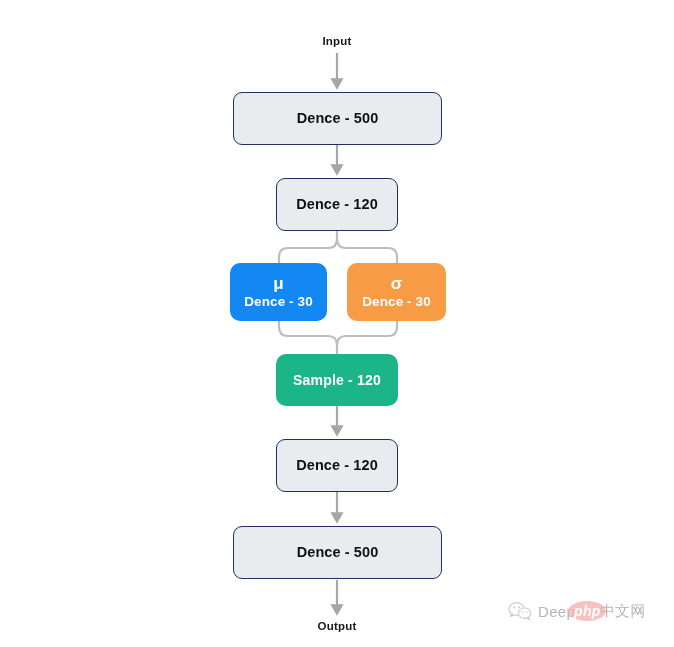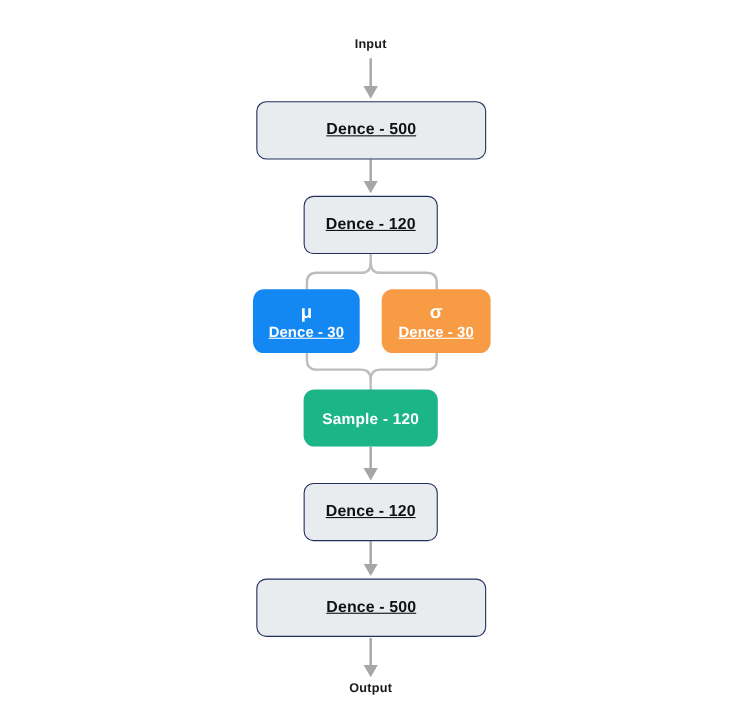--- a/index.html
+++ b/index.html
@@ -86,21 +86,20 @@
   .sym {
     font-size: 17px;
     font-weight: 700;
     line-height: 1.05;
     margin-bottom: 1px;
   }
   .sub {
     font-size: 13.5px;
     font-weight: 700;
     letter-spacing: 0.1px;
-    text-decoration: underline;
   }
   .sample-text {
     font-size: 14px;
     font-weight: 700;
     letter-spacing: 0.2px;
   }
 
   
   #watermark {
     position: absolute;
@@ -219,14 +218,35 @@
   </div>
 
   <div class="node node-plain" id="node-dense-120-bottom">
     <span class="sub" style="font-size:14.5px">Dence - 120</span>
   </div>
 
   <div class="node node-plain" id="node-dense-500-bottom">
     <span class="sub" style="font-size:14.5px">Dence - 500</span>
   </div>
 
+  <div id="watermark">
+    <svg width="24" height="20" viewBox="0 0 24 20">
+      <ellipse cx="8.6" cy="8" rx="7.6" ry="6.3" fill="none" stroke="#8a8a8a" stroke-width="1.2"></ellipse>
+      <path d="M4.2,12.6 L2.2,15.4 L5.6,14.0" fill="none" stroke="#8a8a8a" stroke-width="1.2" stroke-linejoin="round"></path>
+      <circle cx="6.2" cy="6.4" r="1.05" fill="#8a8a8a"></circle>
+      <circle cx="10.9" cy="6.4" r="1.05" fill="#8a8a8a"></circle>
+      <ellipse cx="16.6" cy="12.2" rx="6.2" ry="5.2" fill="#ffffff" stroke="#8a8a8a" stroke-width="1.2"></ellipse>
+      <path d="M20.0,16.2 L21.8,18.6 L18.9,17.4" fill="none" stroke="#8a8a8a" stroke-width="1.2" stroke-linejoin="round"></path>
+      <circle cx="14.6" cy="11.0" r="0.85" fill="#8a8a8a"></circle>
+      <circle cx="18.5" cy="11.0" r="0.85" fill="#8a8a8a"></circle>
+    </svg>
+
+    <div class="wm-text">
+      <span>Deep</span>
+      <span class="wm-php-wrap">
+        <span class="wm-php-ellipse"></span>
+        <span class="wm-php-text">php</span>
+      </span>
+      <span>中文网</span>
+    </div>
+  </div>
 
 </div>
 
 </body></html>

